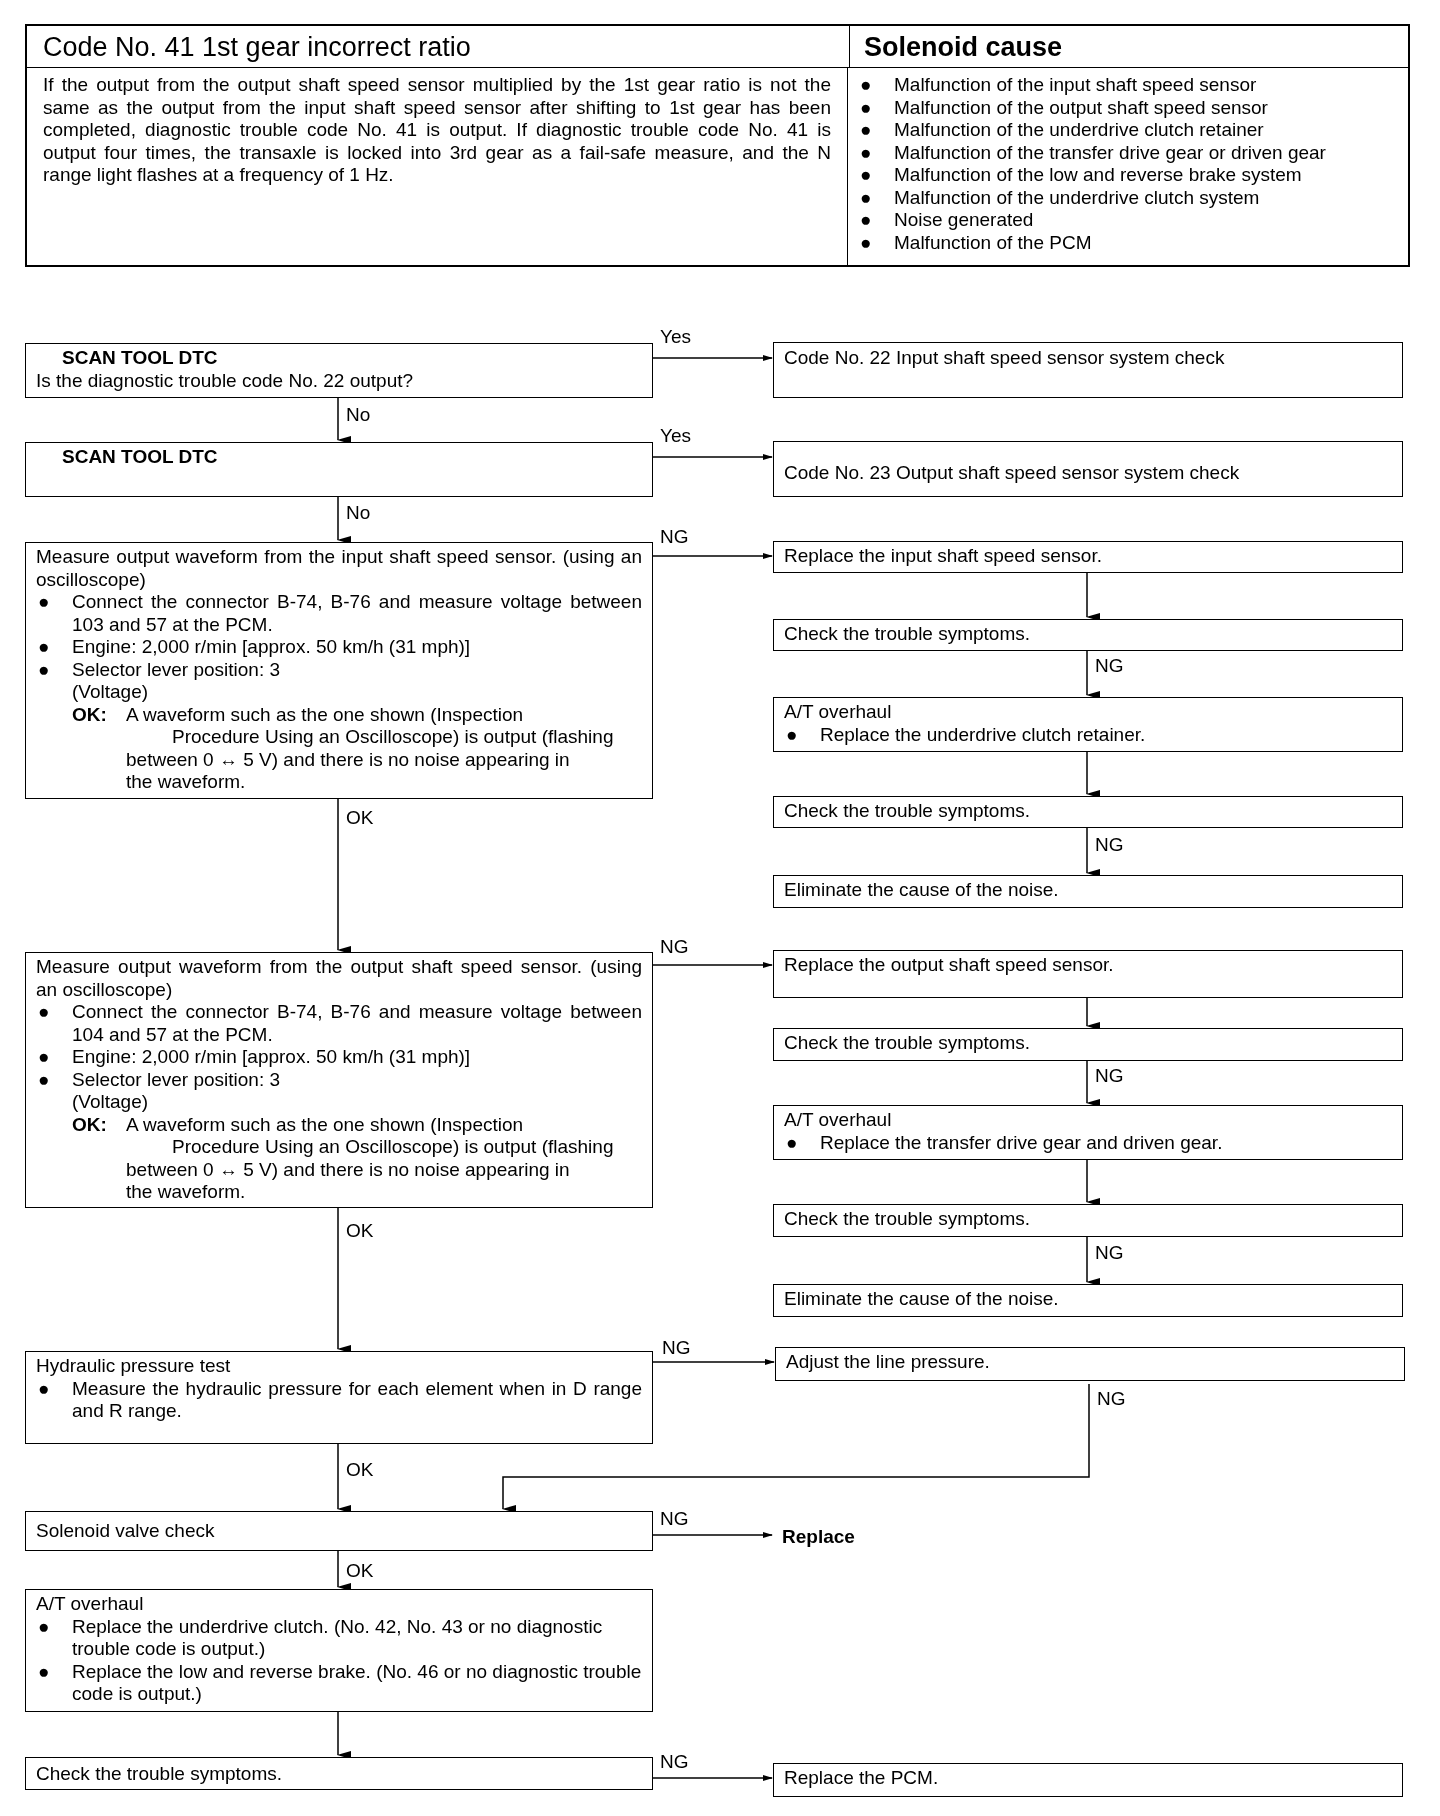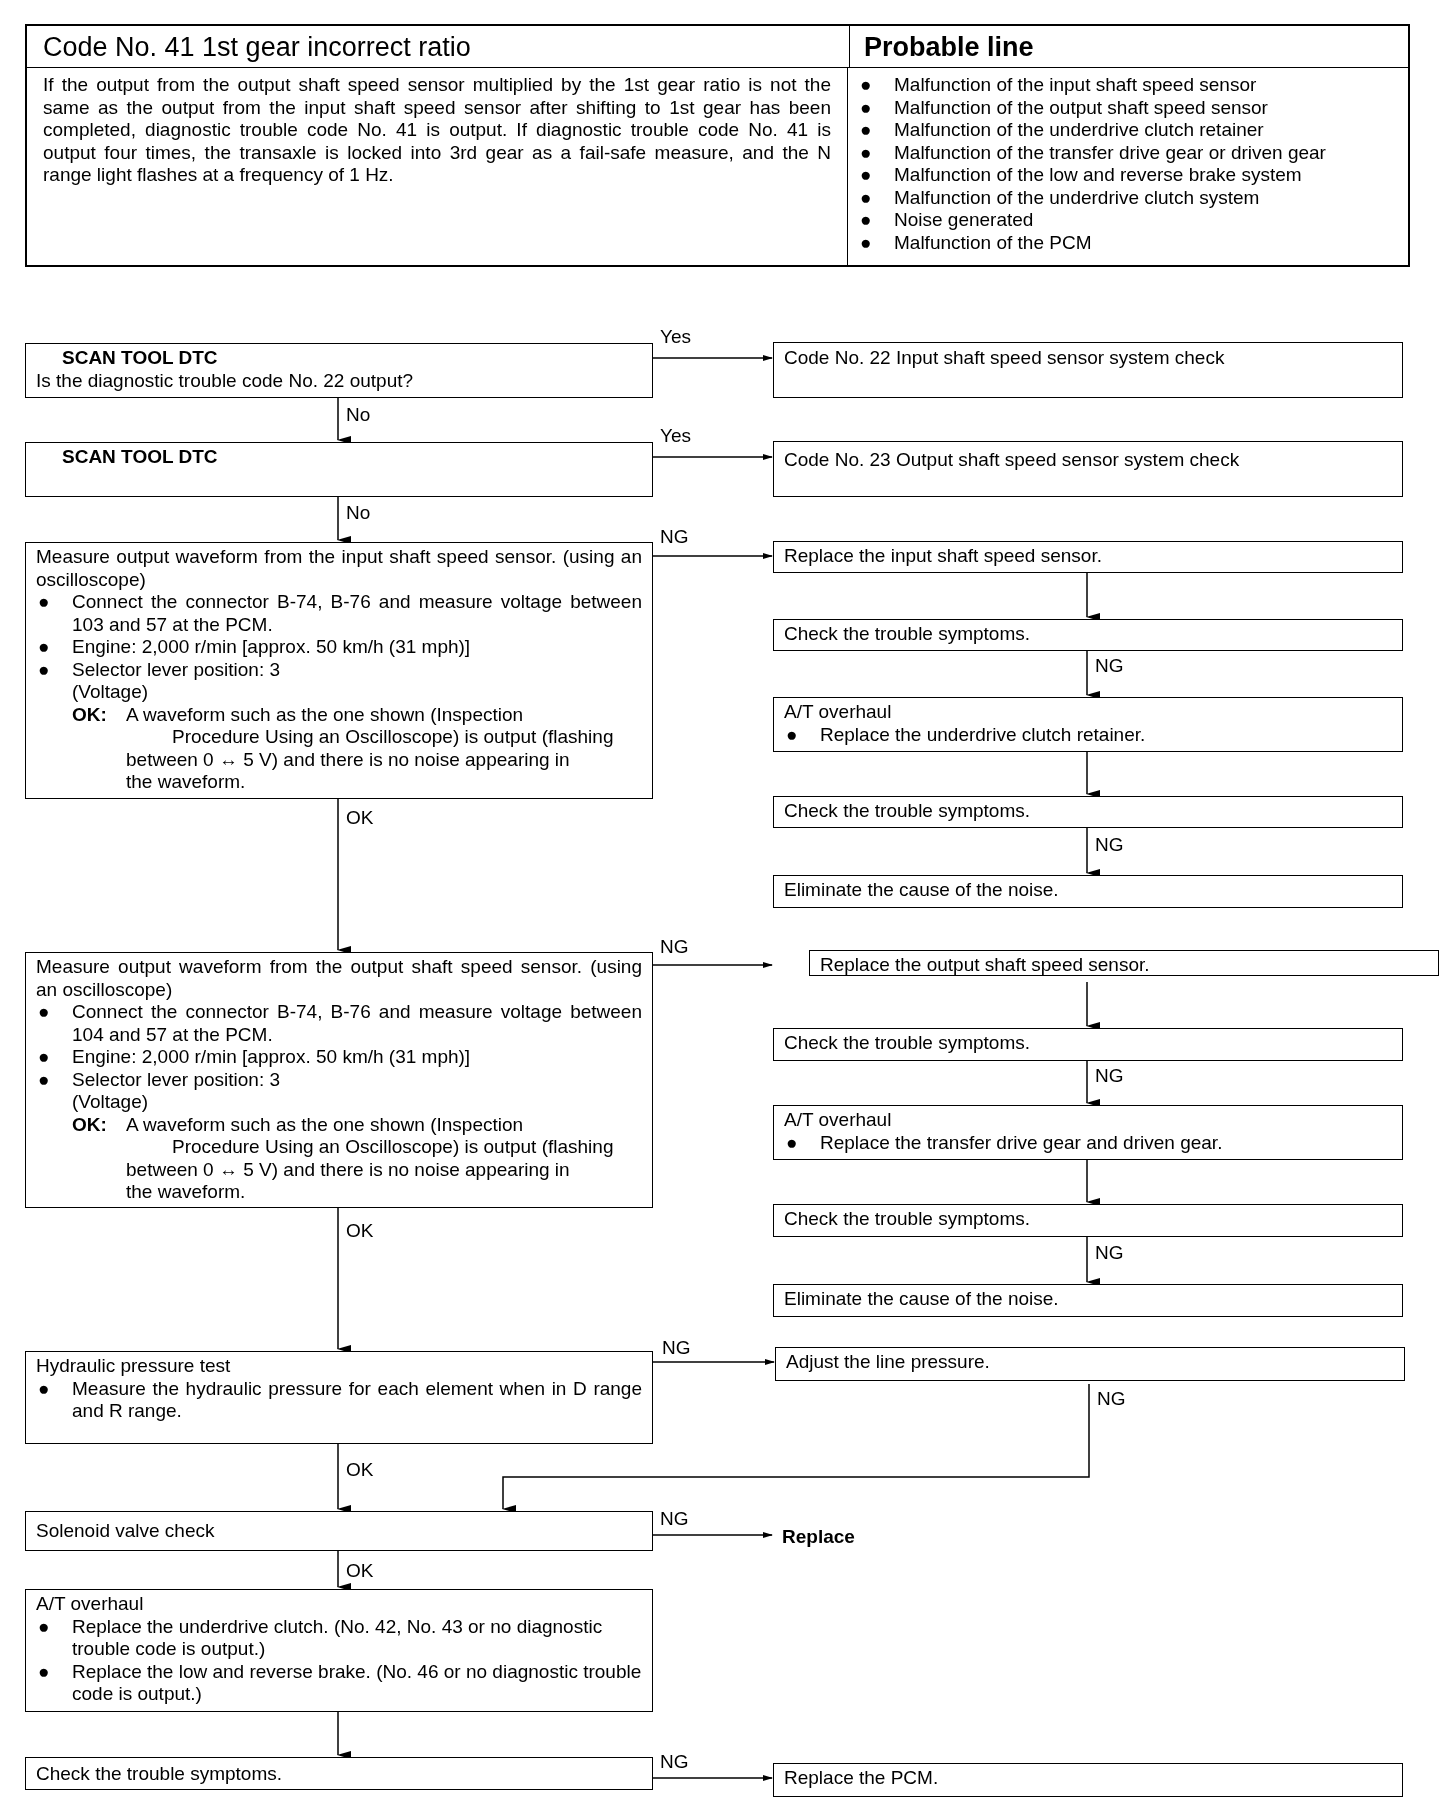--- a/index.html
+++ b/index.html
@@ -25,21 +25,21 @@
   .ok-cont.first { padding-left: 136px; }
   svg.lines { position: absolute; left: 0; top: 0; width: 1440px; height: 1816px; pointer-events: none; }
   .replace-text { position: absolute; font-weight: bold; }
   .justify { text-align: justify; }
 </style>
 </head>
 <body>
 
 <div class="hdr-table">
   <div class="hdr-left-title">Code No. 41 1st gear incorrect ratio</div>
-  <div class="hdr-right-title">Probable line</div>
+  <div class="hdr-right-title">Solenoid cause</div>
   <div class="hdr-left-body">If the output from the output shaft speed sensor multiplied by the 1st gear ratio is not the same as the output from the input shaft speed sensor after shifting to 1st gear has been completed, diagnostic trouble code No. 41 is output. If diagnostic trouble code No. 41 is output four times, the transaxle is locked into 3rd gear as a fail-safe measure, and the N range light flashes at a frequency of 1 Hz.</div>
   <div class="hdr-right-body">
     <ul class="bul" id="cause-list">
         <li><span class="dot">●</span><span>Malfunction of the input shaft speed sensor</span></li>
         <li><span class="dot">●</span><span>Malfunction of the output shaft speed sensor</span></li>
         <li><span class="dot">●</span><span>Malfunction of the underdrive clutch retainer</span></li>
         <li><span class="dot">●</span><span>Malfunction of the transfer drive gear or driven gear</span></li>
         <li><span class="dot">●</span><span>Malfunction of the low and reverse brake system</span></li>
         <li><span class="dot">●</span><span>Malfunction of the underdrive clutch system</span></li>
         <li><span class="dot">●</span><span>Noise generated</span></li>
@@ -169,21 +169,21 @@
 </div>
 
 <div class="box" style="left:25px;top:1757px;width:628px;height:33px;padding-top:5px;">
   <div>Check the trouble symptoms.</div>
 </div>
 <div class="label" style="left:660px;top:1752px;">NG</div>
 
 <div class="box" style="left:773px;top:342px;width:630px;height:56px;padding-top:4px;">
   <div>Code No. 22 Input shaft speed sensor system check</div>
 </div>
-<div class="box" style="left:773px;top:441px;width:630px;height:56px;padding-top:7px;">
+<div class="box" style="left:773px;top:441px;width:630px;height:56px;padding-top:20px;">
   <div>Code No. 23 Output shaft speed sensor system check</div>
 </div>
 
 <div class="box" style="left:773px;top:541px;width:630px;height:32px;">
   <div>Replace the input shaft speed sensor.</div>
 </div>
 <div class="box" style="left:773px;top:619px;width:630px;height:32px;">
   <div>Check the trouble symptoms.</div>
 </div>
 <div class="label" style="left:1095px;top:656px;">NG</div>
@@ -194,21 +194,21 @@
     </ul>
 </div>
 <div class="box" style="left:773px;top:796px;width:630px;height:32px;">
   <div>Check the trouble symptoms.</div>
 </div>
 <div class="label" style="left:1095px;top:835px;">NG</div>
 <div class="box" style="left:773px;top:875px;width:630px;height:33px;">
   <div>Eliminate the cause of the noise.</div>
 </div>
 
-<div class="box" style="left:773px;top:950px;width:630px;height:26px;margin-left:36px;">
+<div class="box" style="left:773px;top:950px;width:630px;height:48px;">
   <div>Replace the output shaft speed sensor.</div>
 </div>
 <div class="box" style="left:773px;top:1028px;width:630px;height:33px;">
   <div>Check the trouble symptoms.</div>
 </div>
 <div class="label" style="left:1095px;top:1066px;">NG</div>
 <div class="box" style="left:773px;top:1105px;width:630px;height:55px;">
   <div>A/T overhaul</div>
   <ul class="bul">
       <li><span class="dot">●</span><span>Replace the transfer drive gear and driven gear.</span></li>

